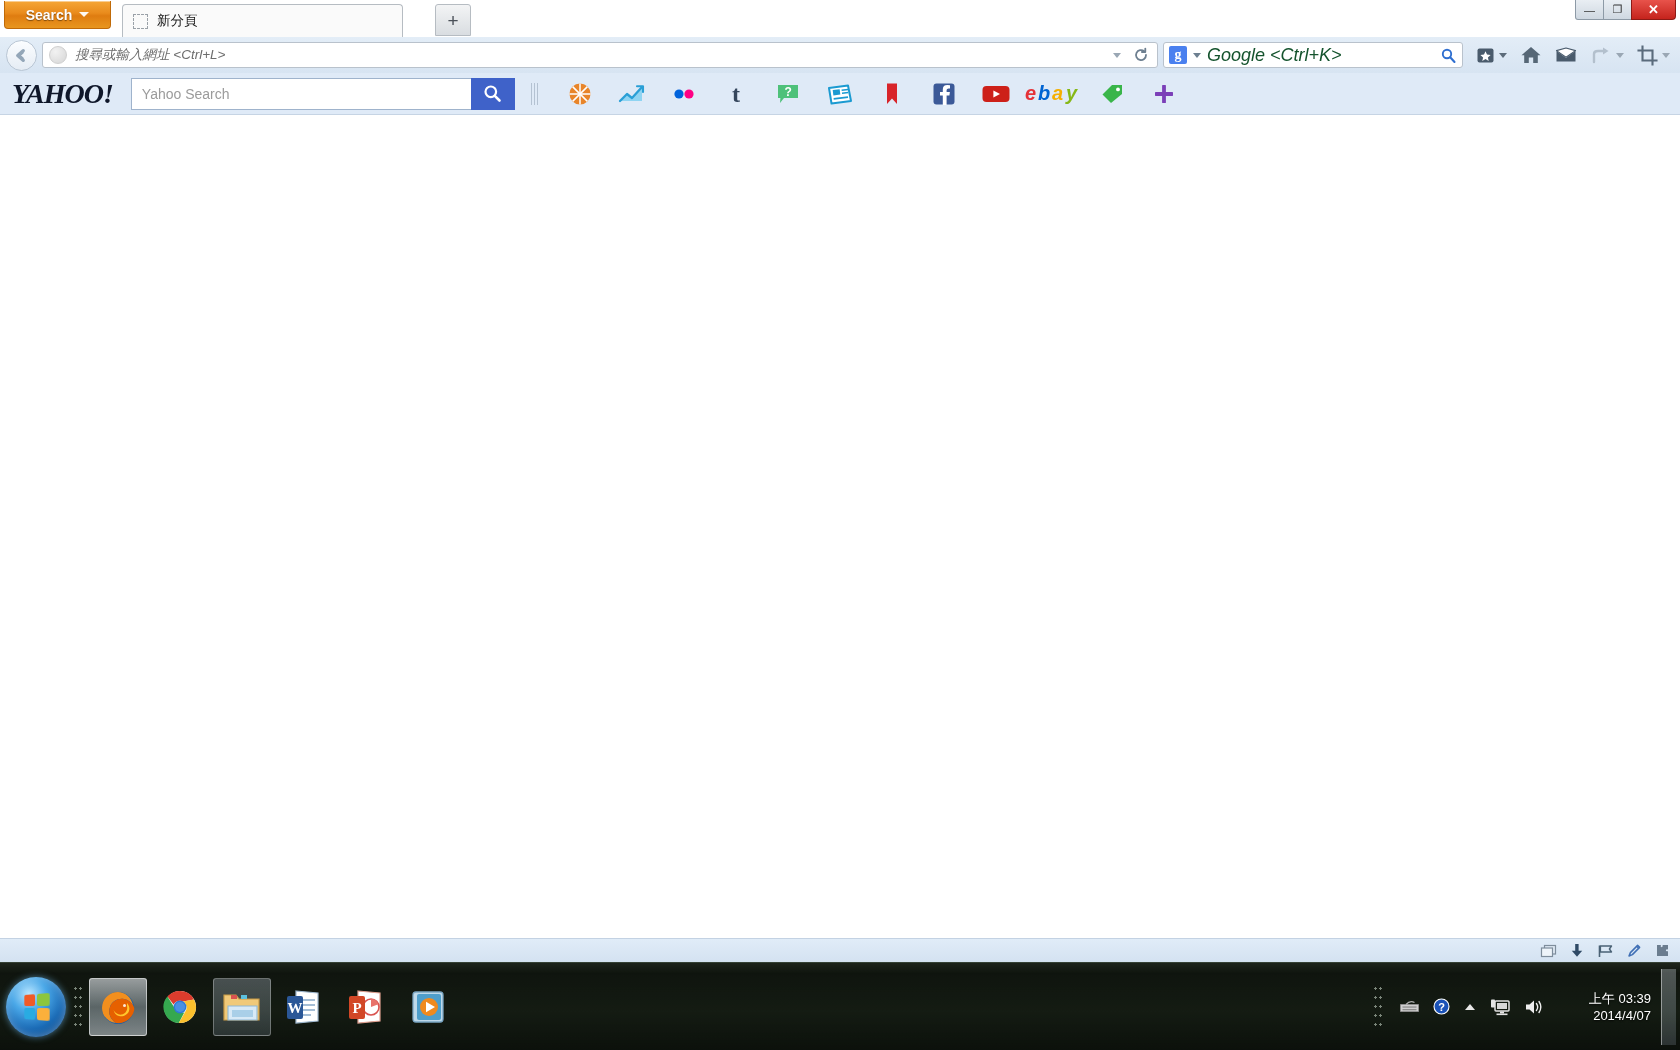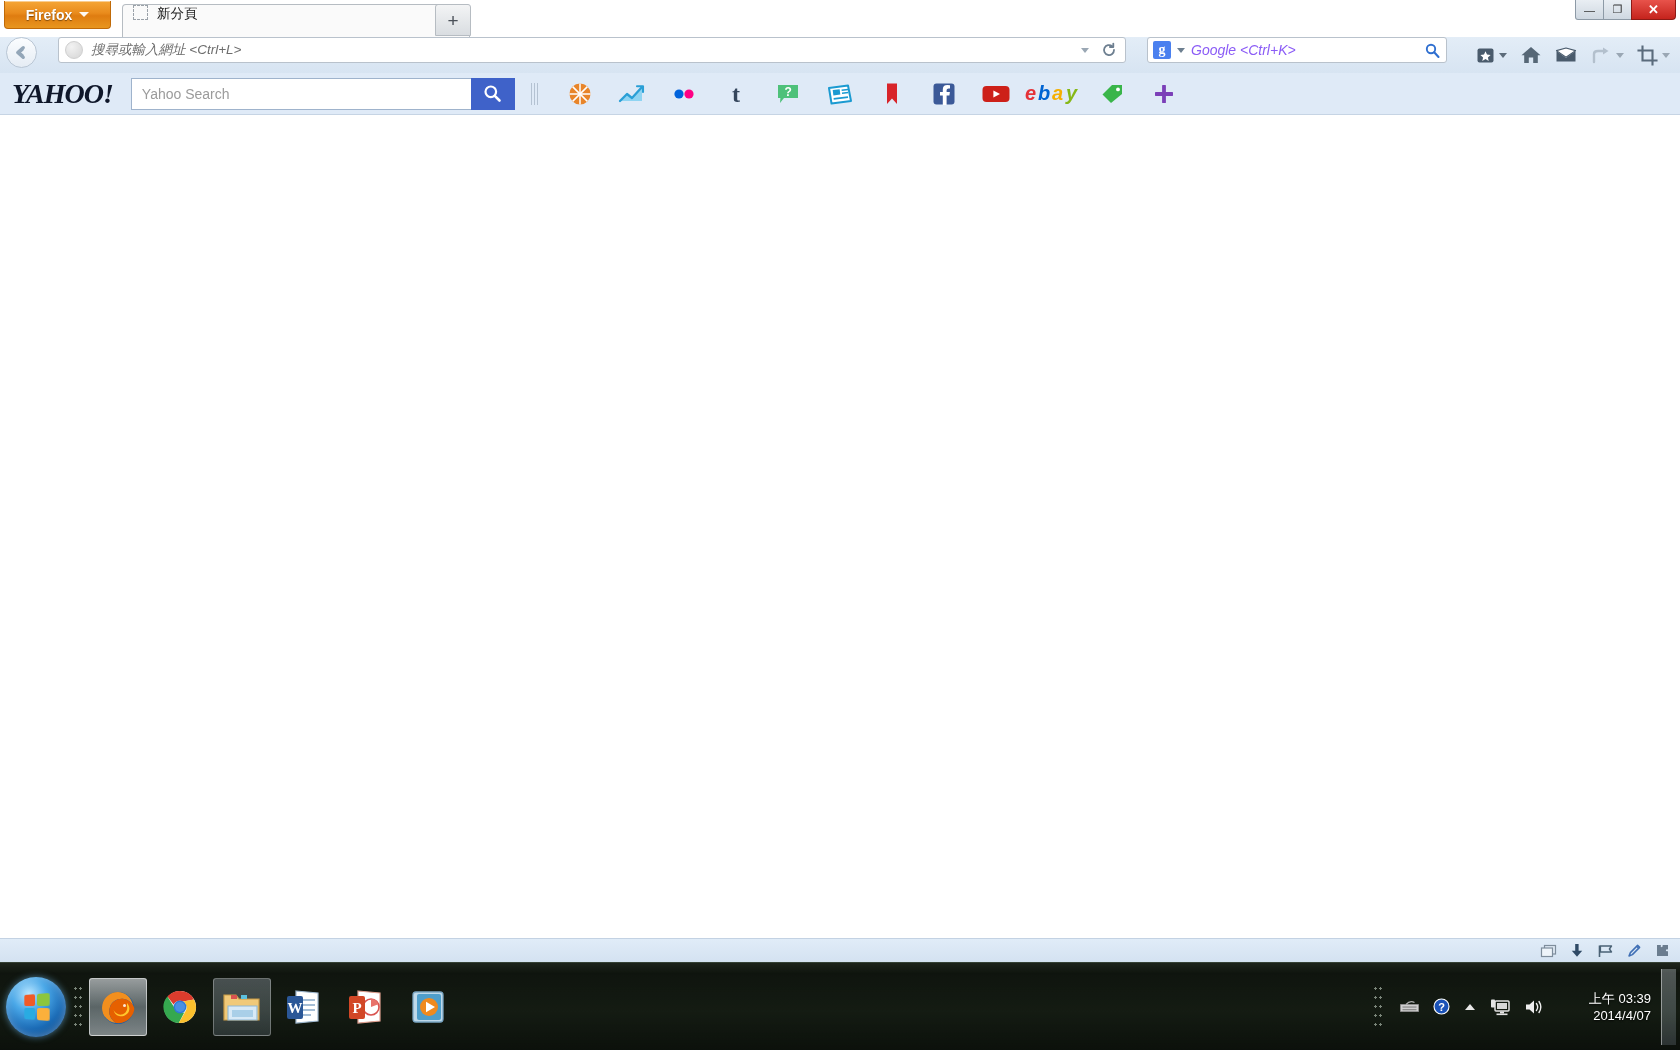--- a/index.html
+++ b/index.html
@@ -64,27 +64,27 @@
     width: 0; height: 0;
     border-left: 5px solid transparent;
     border-right: 5px solid transparent;
     border-top: 5px solid #fff;
     opacity: 0.95;
   }
 
   .tab {
     position: absolute;
     left: 122px; top: 4px;
-    width: 348px; height: 33px;
+    width: 281px; height: 33px;
     background: #fafafa;
     border: 1px solid #b6bcc2;
     border-bottom: none;
     border-radius: 4px 4px 0 0;
     display: flex;
-    align-items: flex-start;
+    align-items: center;
     padding: 0 10px;
     box-sizing: border-box;
     gap: 9px;
   }
   .tab-favicon {
     width: 15px; height: 15px;
     border: 1px dashed #9aa1a8;
     box-sizing: border-box;
     flex: 0 0 auto;
   }
@@ -137,22 +137,23 @@
     border-radius: 0 0 4px 0;
     font-size: 13px;
     font-weight: bold;
   }
 
   
   .navbar {
     flex: 0 0 36px;
     background: linear-gradient(180deg, #e3edf7 0%, #d7e4f2 100%);
     display: flex;
+    align-items: center;
     padding: 0 6px;
-    gap: 21px;
+    gap: 5px;
     box-sizing: border-box;
   }
   .backbtn {
     width: 29px; height: 29px;
     border-radius: 50%;
     background: linear-gradient(180deg, #fbfdff 0%, #e5ecf4 100%);
     border: 1px solid #b9c6d4;
     display: flex; align-items: center; justify-content: center;
     flex: 0 0 auto;
     cursor: default;
@@ -208,23 +209,23 @@
     color: #fff;
     font-size: 14px;
     font-weight: bold;
     font-family: "Liberation Serif", serif;
     display: flex; align-items: center; justify-content: center;
     border-radius: 2px;
     flex: 0 0 auto;
   }
   .search-placeholder {
     flex: 1 1 auto;
-    font-size: 14px;
+    font-size: 18px;
     font-style: italic;
-    color: #8b5cf6;
+    color: #14532d;
     white-space: nowrap;
     overflow: hidden;
   }
   .navicons {
     display: flex; align-items: center; gap: 13px;
     flex: 0 0 auto;
     padding-left: 8px;
     padding-right: 4px;
   }
   .tiny-caret {
@@ -410,21 +411,21 @@
 </style>
 </head>
 <body>
 
 <div id="browser-window">
 
   <div class="tabstrip">
     <div class="tabstrip-bg"></div>
 
     <div class="firefox-button">
-      <span>Firefox</span>
+      <span>Search</span>
       <span class="caret"></span>
     </div>
 
     <div class="tab">
       <span class="tab-favicon"></span>
       <span class="tab-label">新分頁</span>
     </div>
 
     <div class="newtab-button">
       <span>+</span>

